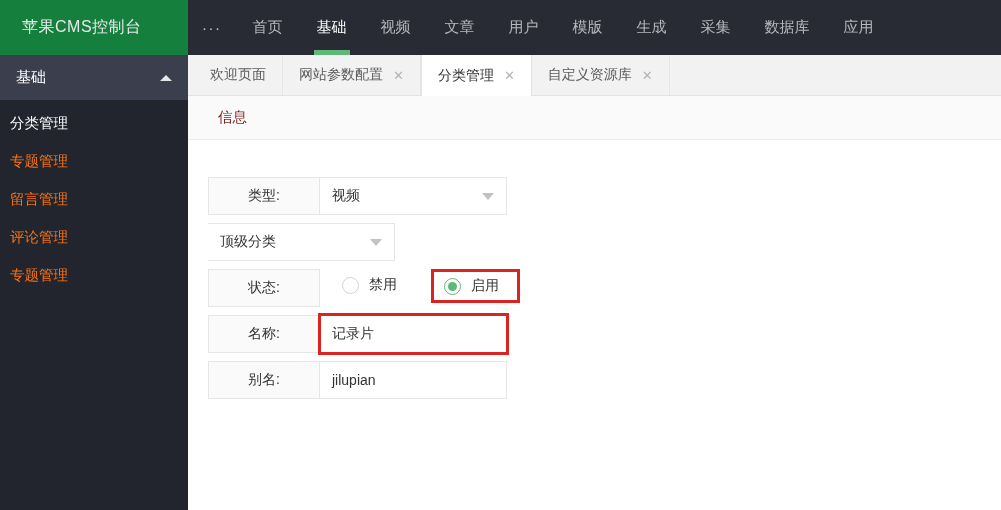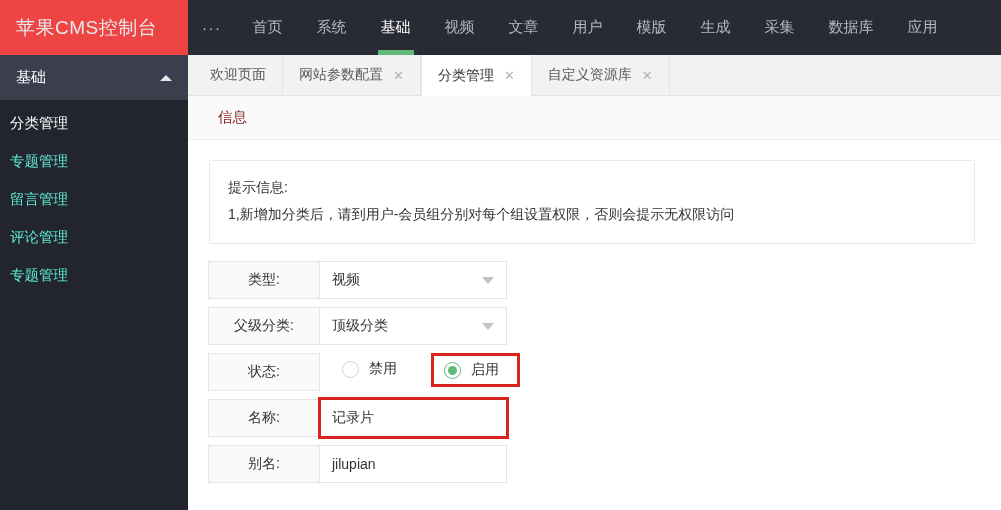--- a/index.html
+++ b/index.html
@@ -14,25 +14,25 @@
   
   .topbar {
     position: absolute; top: 0; left: 0;
     width: 1001px; height: 55px;
     background: #282b33;
     display: flex; align-items: stretch;
   }
   .brand {
     width: 188px; min-width: 188px;
     display: flex; align-items: center;
-    padding-left: 16px;
+    padding-left: 22px;
     color: #e8e8ea;
-    font-size: 19px;
+    font-size: 16px;
     letter-spacing: 0.5px;
-    background: #ef4444;
+    background: #15803d;
   }
   .topnav { flex: 1; display: flex; align-items: stretch; }
   .topnav-item {
     position: relative;
     display: flex; align-items: center; justify-content: center;
     padding: 0 17px;
     color: #b6b8bd;
     font-size: 15px;
     cursor: pointer;
     white-space: nowrap;
@@ -66,21 +66,21 @@
     width: 0; height: 0;
     border-left: 6px solid transparent;
     border-right: 6px solid transparent;
     border-bottom: 6px solid #e6e6e8;
   }
   .sidebar-list { background: #22252e; padding-top: 4px; height: 410px; }
   .sidebar-item {
     height: 38px;
     display: flex; align-items: center;
     padding-left: 10px;
-    color: #5eead4;
+    color: #f97316;
     font-size: 14.5px;
     cursor: pointer;
   }
   .sidebar-item.active { color: #ffffff; }
 
   
   .main {
     position: absolute; top: 55px; left: 188px;
     width: 813px; height: 332px;
     background: #ffffff;
@@ -223,21 +223,20 @@
 </head>
 <body>
 
 <div class="app">
 
   <div class="topbar">
     <div class="brand">苹果CMS控制台</div>
     <div class="topnav">
       <div class="topnav-item dots">···</div>
       <div class="topnav-item">首页</div>
-      <div class="topnav-item">系统</div>
       <div class="topnav-item active">基础</div>
       <div class="topnav-item">视频</div>
       <div class="topnav-item">文章</div>
       <div class="topnav-item">用户</div>
       <div class="topnav-item">模版</div>
       <div class="topnav-item">生成</div>
       <div class="topnav-item">采集</div>
       <div class="topnav-item">数据库</div>
       <div class="topnav-item">应用</div>
     </div>
@@ -276,37 +275,32 @@
         <span class="tab-close">✕</span>
       </div>
     </div>
 
     <div class="section-head">
       <span>信息</span>
     </div>
 
     <div class="body-area">
 
-      <div class="notice">
-        <div>提示信息:</div>
-        <div>1,新增加分类后，请到用户-会员组分别对每个组设置权限，否则会提示无权限访问</div>
-      </div>
 
       <div class="form">
 
         <div class="form-row">
           <div class="form-label">类型:</div>
           <div class="form-field select">
             <span>视频</span>
             <span class="caret-down"></span>
           </div>
         </div>
 
         <div class="form-row">
-          <div class="form-label">父级分类:</div>
           <div class="form-field select">
             <span>顶级分类</span>
             <span class="caret-down"></span>
           </div>
         </div>
 
         <div class="form-row">
           <div class="form-label">状态:</div>
           <div class="radio-area">
             <div class="radio-opt">

